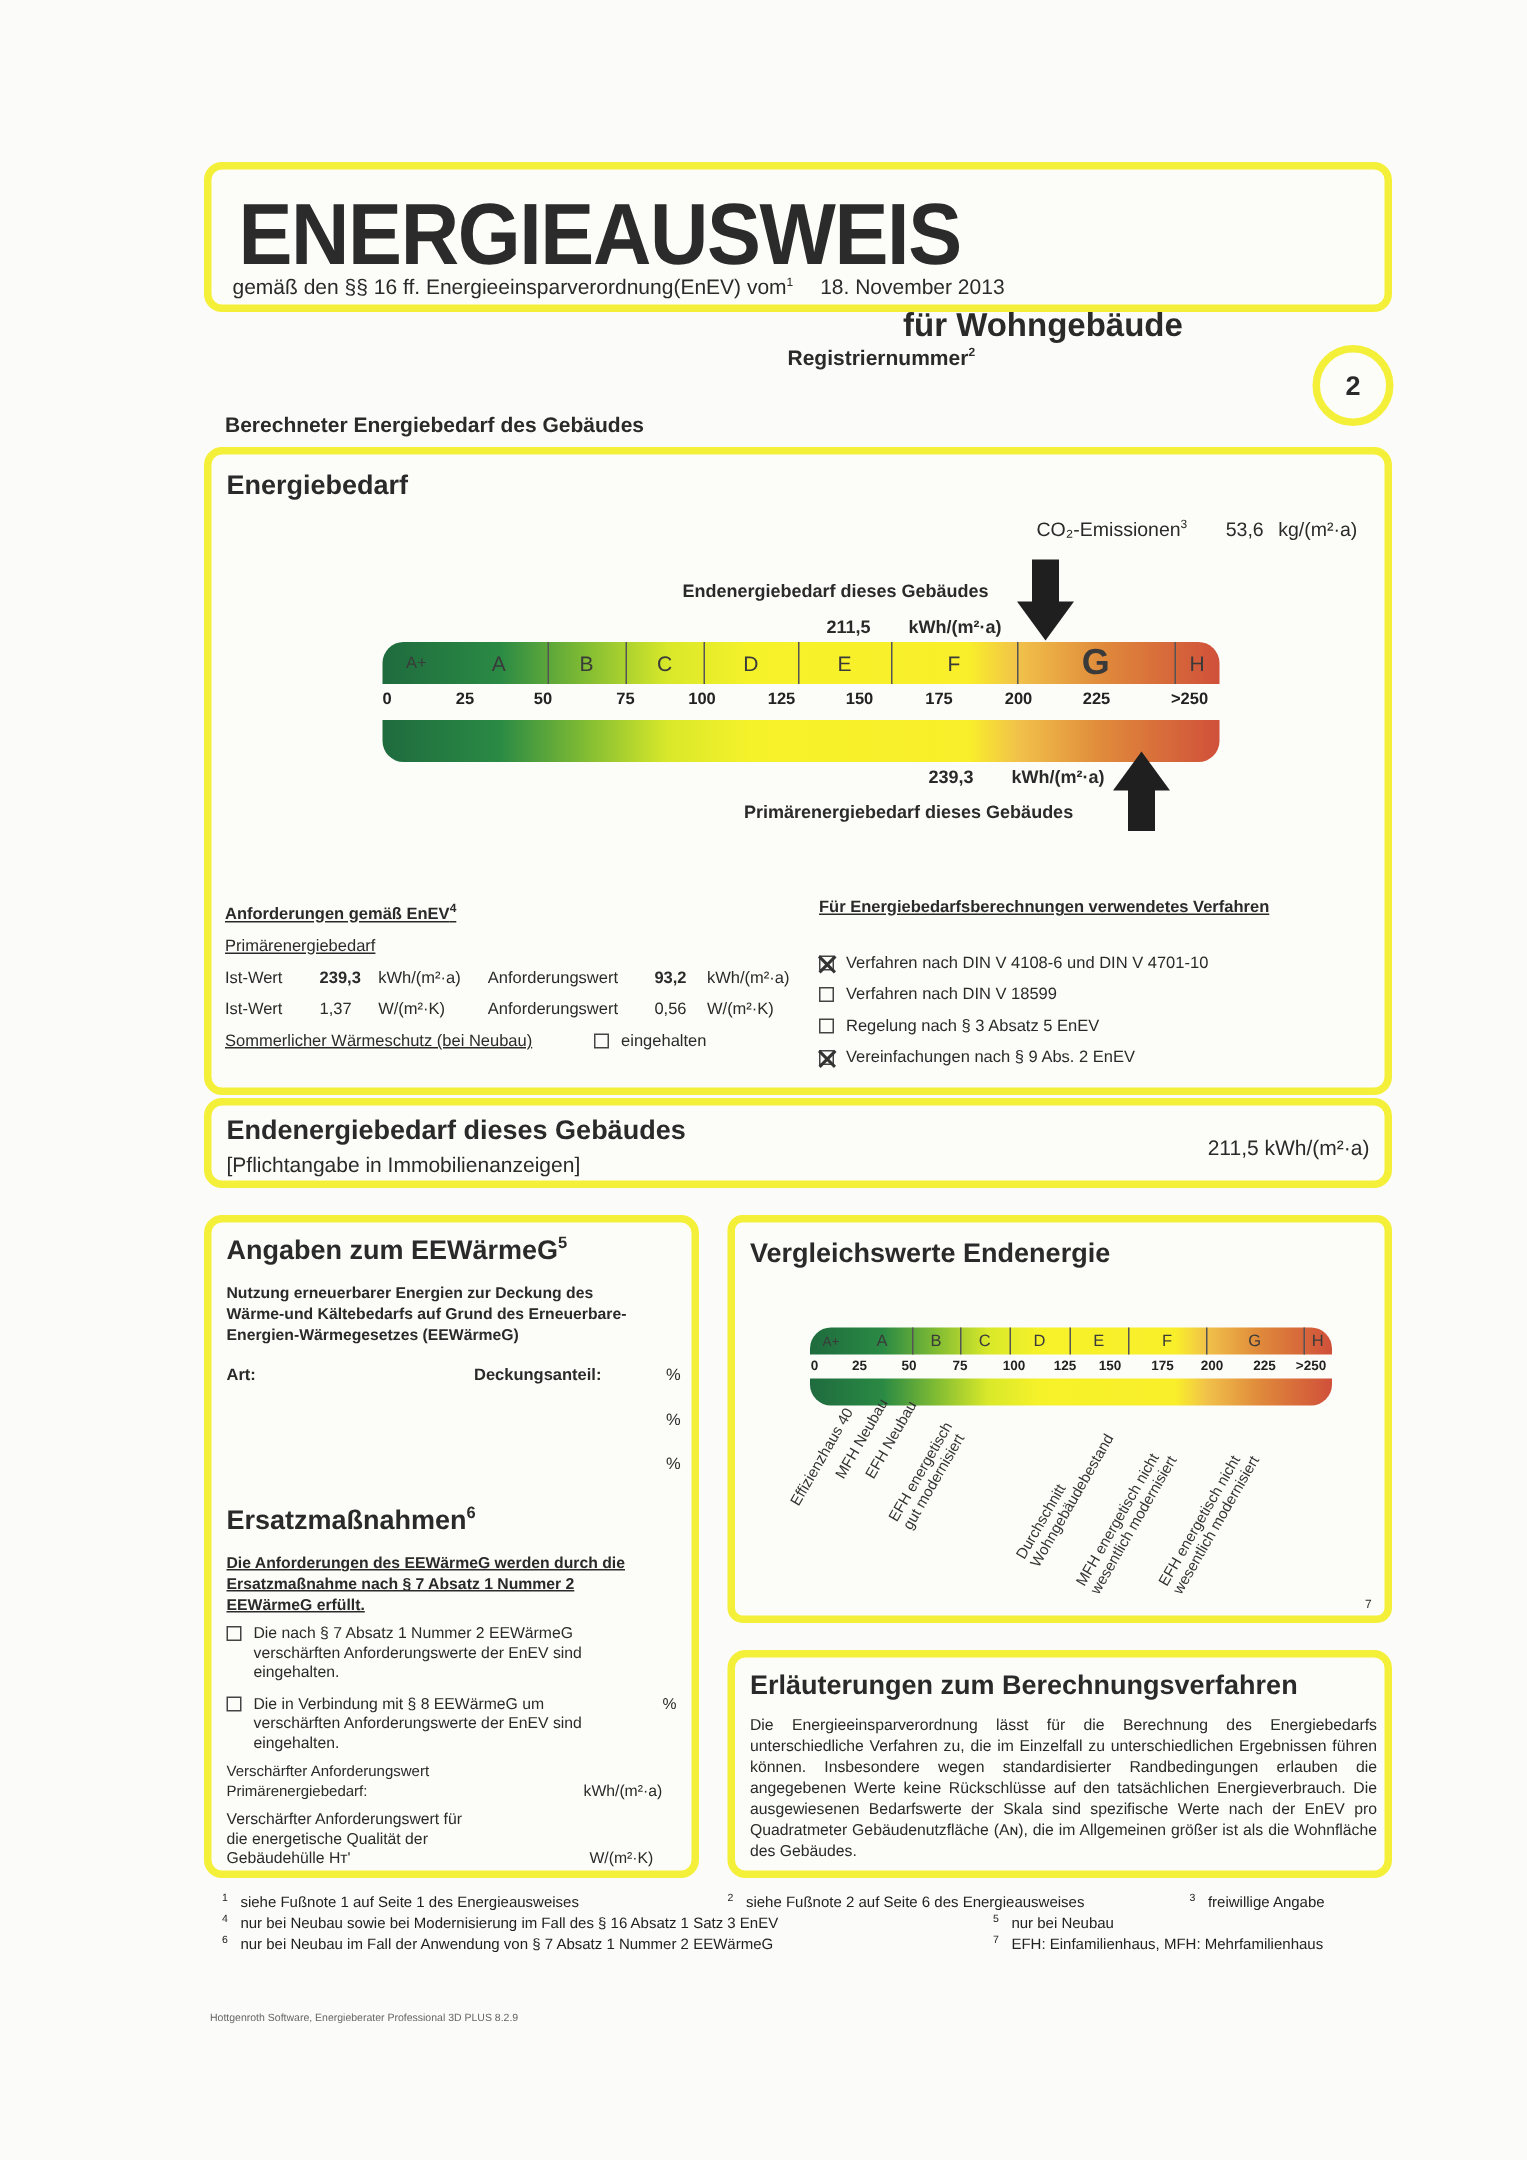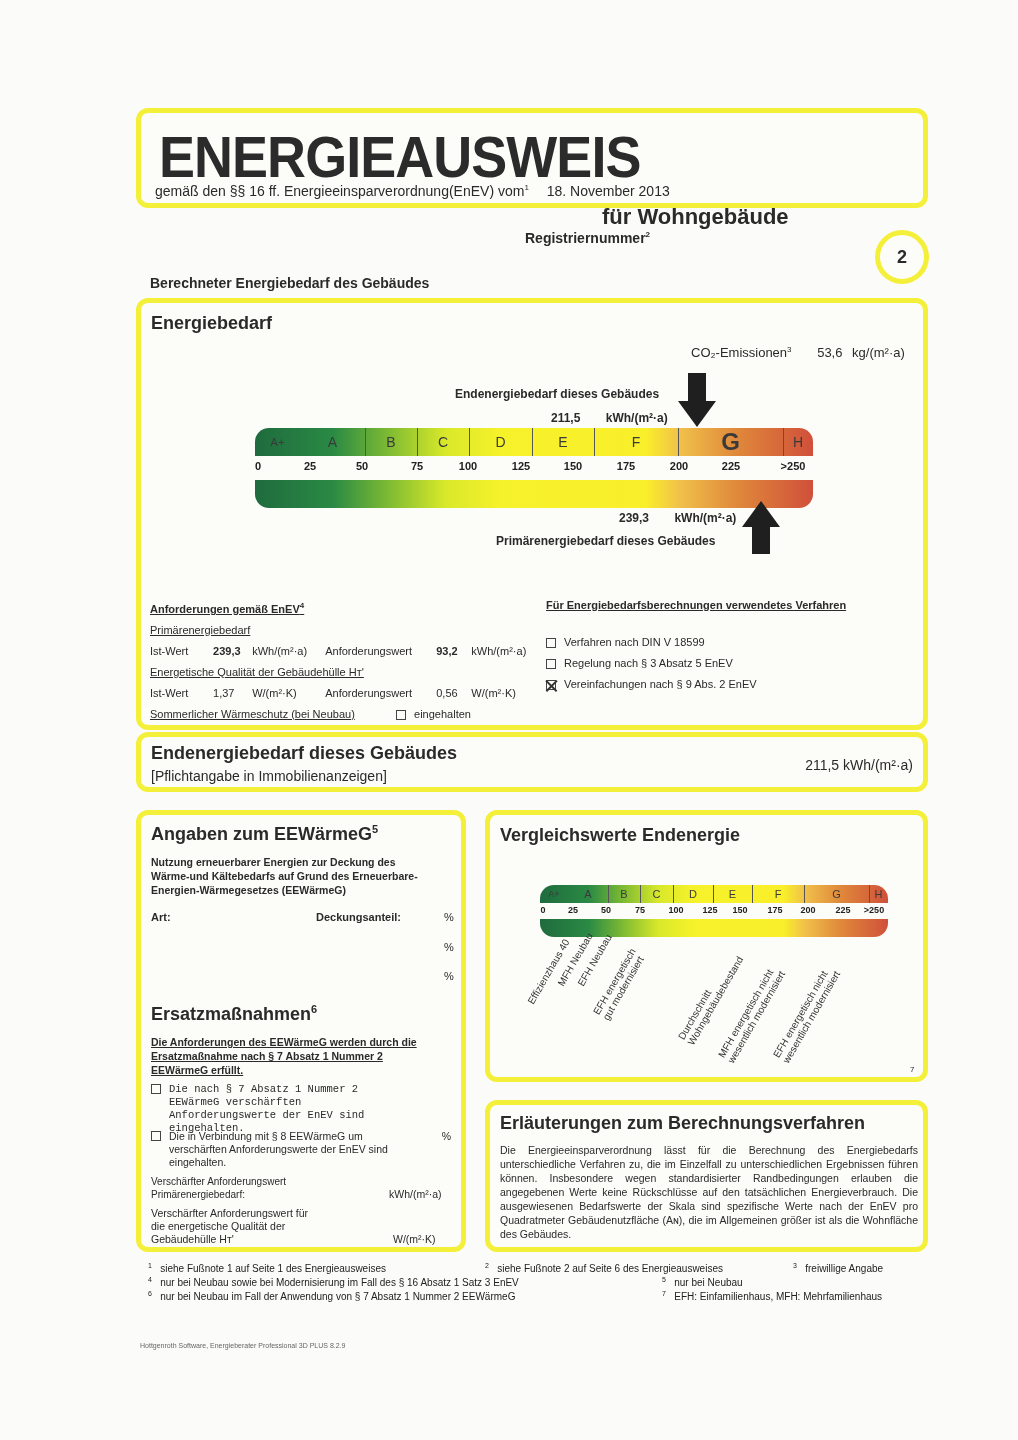--- a/index.html
+++ b/index.html
@@ -115,37 +115,37 @@
     <div class="bold u"><span>Anforderungen gemäß EnEV</span><sup>4</sup></div>
     <div class="u">Primärenergiebedarf</div>
     <div>
       <span style="display:inline-block; width:60px;">Ist-Wert</span>
       <span class="bold" style="display:inline-block; width:36px;">239,3</span>
       <span style="display:inline-block; width:70px;">kWh/(m²·a)</span>
       <span style="display:inline-block; width:108px;">Anforderungswert</span>
       <span class="bold" style="display:inline-block; width:32px;">93,2</span>
       <span>kWh/(m²·a)</span>
     </div>
-    <div class="u">Energetische Qualität der Gebäudehülle Hт'</div>
     <div>
       <span style="display:inline-block; width:60px;">Ist-Wert</span>
       <span style="display:inline-block; width:36px;">1,37</span>
       <span style="display:inline-block; width:70px;">W/(m²·K)</span>
       <span style="display:inline-block; width:108px;">Anforderungswert</span>
       <span style="display:inline-block; width:32px;">0,56</span>
       <span>W/(m²·K)</span>
     </div>
     <div>
       <span class="u" style="display:inline-block; width:243px;">Sommerlicher Wärmeschutz (bei Neubau)</span>
       <span class="cb"></span><span>eingehalten</span>
     </div>
   </div>
 
   <div class="abs small" style="left:405px; top:292px; width:370px; font-size:11px;">
     <div class="bold u" style="line-height:21px; margin-bottom:16px;">Für Energiebedarfsberechnungen verwendetes Verfahren</div>
+    <div style="line-height:21px;"><span class="cb x"></span><span>Verfahren nach DIN V 4108-6 und DIN V 4701-10</span></div>
     <div style="line-height:21px;"><span class="cb"></span><span>Verfahren nach DIN V 18599</span></div>
     <div style="line-height:21px;"><span class="cb"></span><span>Regelung nach § 3 Absatz 5 EnEV</span></div>
     <div style="line-height:21px;"><span class="cb x"></span><span>Vereinfachungen nach § 9 Abs. 2 EnEV</span></div>
   </div>
 </div>
 
 <div class="ybox" style="left:136px; top:732px; width:792px; height:60px;">
   <div class="abs bold" style="left:10px; top:6px; font-size:18px;">Endenergiebedarf dieses Gebäudes</div>
   <div class="abs" style="left:10px; top:31px; font-size:14px;">[Pflichtangabe in Immobilienanzeigen]</div>
   <div class="abs" style="right:10px; top:20px; font-size:14px;">211,5 kWh/(m²·a)</div>
@@ -161,34 +161,34 @@
   <div class="abs" style="left:303px; top:96px; font-size:11px;">%</div>
   <div class="abs" style="left:303px; top:126px; font-size:11px;">%</div>
   <div class="abs" style="left:303px; top:155px; font-size:11px;">%</div>
 
   <div class="abs bold" style="left:10px; top:188px; font-size:18px;">
     <span>Ersatzmaßnahmen</span><sup style="font-size:11px;">6</sup>
   </div>
   <div class="abs bold" style="left:10px; top:220px; width:285px; font-size:10.5px; line-height:14px;text-decoration:underline;">Die Anforderungen des EEWärmeG werden durch die Ersatzmaßnahme nach § 7 Absatz 1 Nummer 2 EEWärmeG erfüllt.</div>
   <div class="abs" style="left:10px; top:268px; width:290px; font-size:10.5px; line-height:13px; display:flex;">
     <span class="cb" style="flex:none; margin-top:1px;"></span>
-    <span style="width:220px;font-family:Liberation Mono, monospace;">Die nach § 7 Absatz 1 Nummer 2 EEWärmeG verschärften Anforderungswerte der EnEV sind eingehalten.</span>
+    <span style="width:220px;">Die nach § 7 Absatz 1 Nummer 2 EEWärmeG verschärften Anforderungswerte der EnEV sind eingehalten.</span>
   </div>
   <div class="abs" style="left:10px; top:315px; width:310px; font-size:10.5px; line-height:13px; display:flex;">
     <span class="cb" style="flex:none; margin-top:1px;"></span>
     <span style="width:220px;">Die in Verbindung mit § 8 EEWärmeG um verschärften Anforderungswerte der EnEV sind eingehalten.</span>
     <span style="margin-left:auto; margin-right:10px;">%</span>
   </div>
   <div class="abs" style="left:10px; top:360px; width:160px; font-size:10px; line-height:13px;">Verschärfter Anforderungswert Primärenergiebedarf:</div>
   <div class="abs" style="left:248px; top:373px; font-size:10.5px;">kWh/(m²·a)</div>
   <div class="abs" style="left:10px; top:392px; width:170px; font-size:10.5px; line-height:13px;">Verschärfter Anforderungswert für die energetische Qualität der Gebäudehülle Hт'</div>
   <div class="abs" style="left:252px; top:418px; font-size:10.5px;">W/(m²·K)</div>
 </div>
 
-<div class="ybox" style="left:485px; top:810px; width:443px; height:272px;">
+<div class="ybox" style="left:485px; top:810px; width:443px; height:272px;border-radius:10px;">
   <div class="abs bold" style="left:10px; top:10px; font-size:18px;">Vergleichswerte Endenergie</div>
   <div class="scale-bar scale-bar-top" style="left:50px; top:70px; width:348px; height:18px;">
     <div class="cls" style="left:0; width:28px; font-size:9px;">A+</div>
     <div class="cls" style="left:28px; width:40px; font-size:11px;">A</div>
     <div class="sep" style="left:68px;"></div>
     <div class="cls" style="left:68px; width:32px; font-size:11px;">B</div>
     <div class="sep" style="left:100px;"></div>
     <div class="cls" style="left:100px; width:33px; font-size:11px;">C</div>
     <div class="sep" style="left:133px;"></div>
     <div class="cls" style="left:133px; width:40px; font-size:11px;">D</div>

